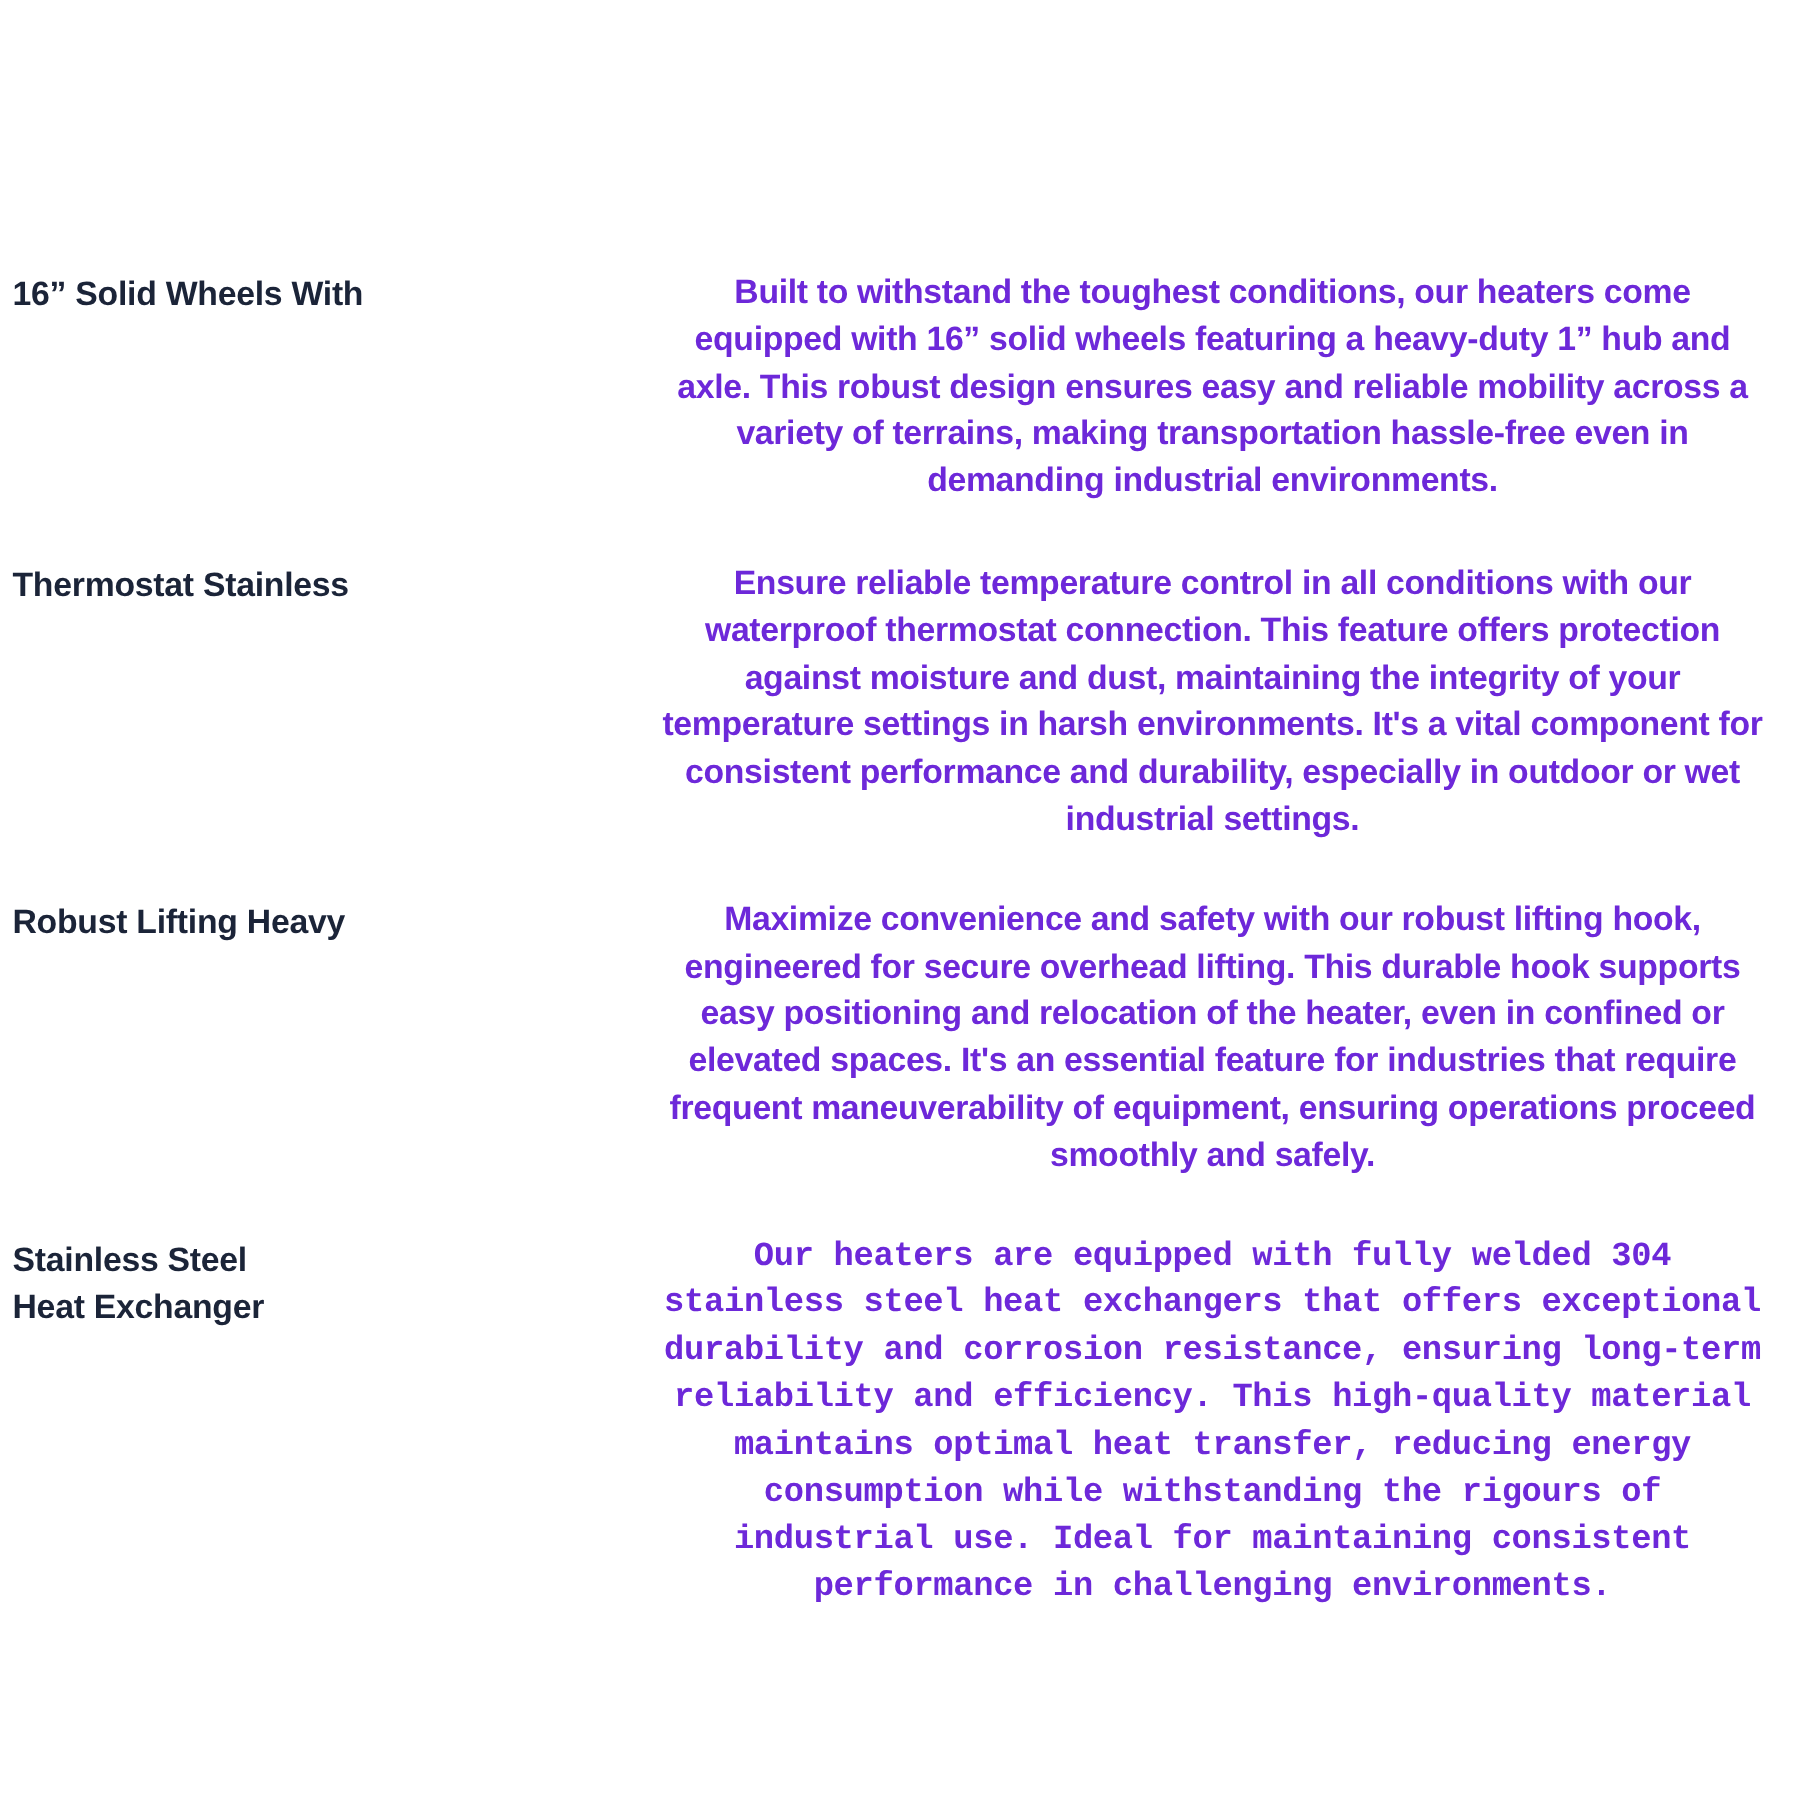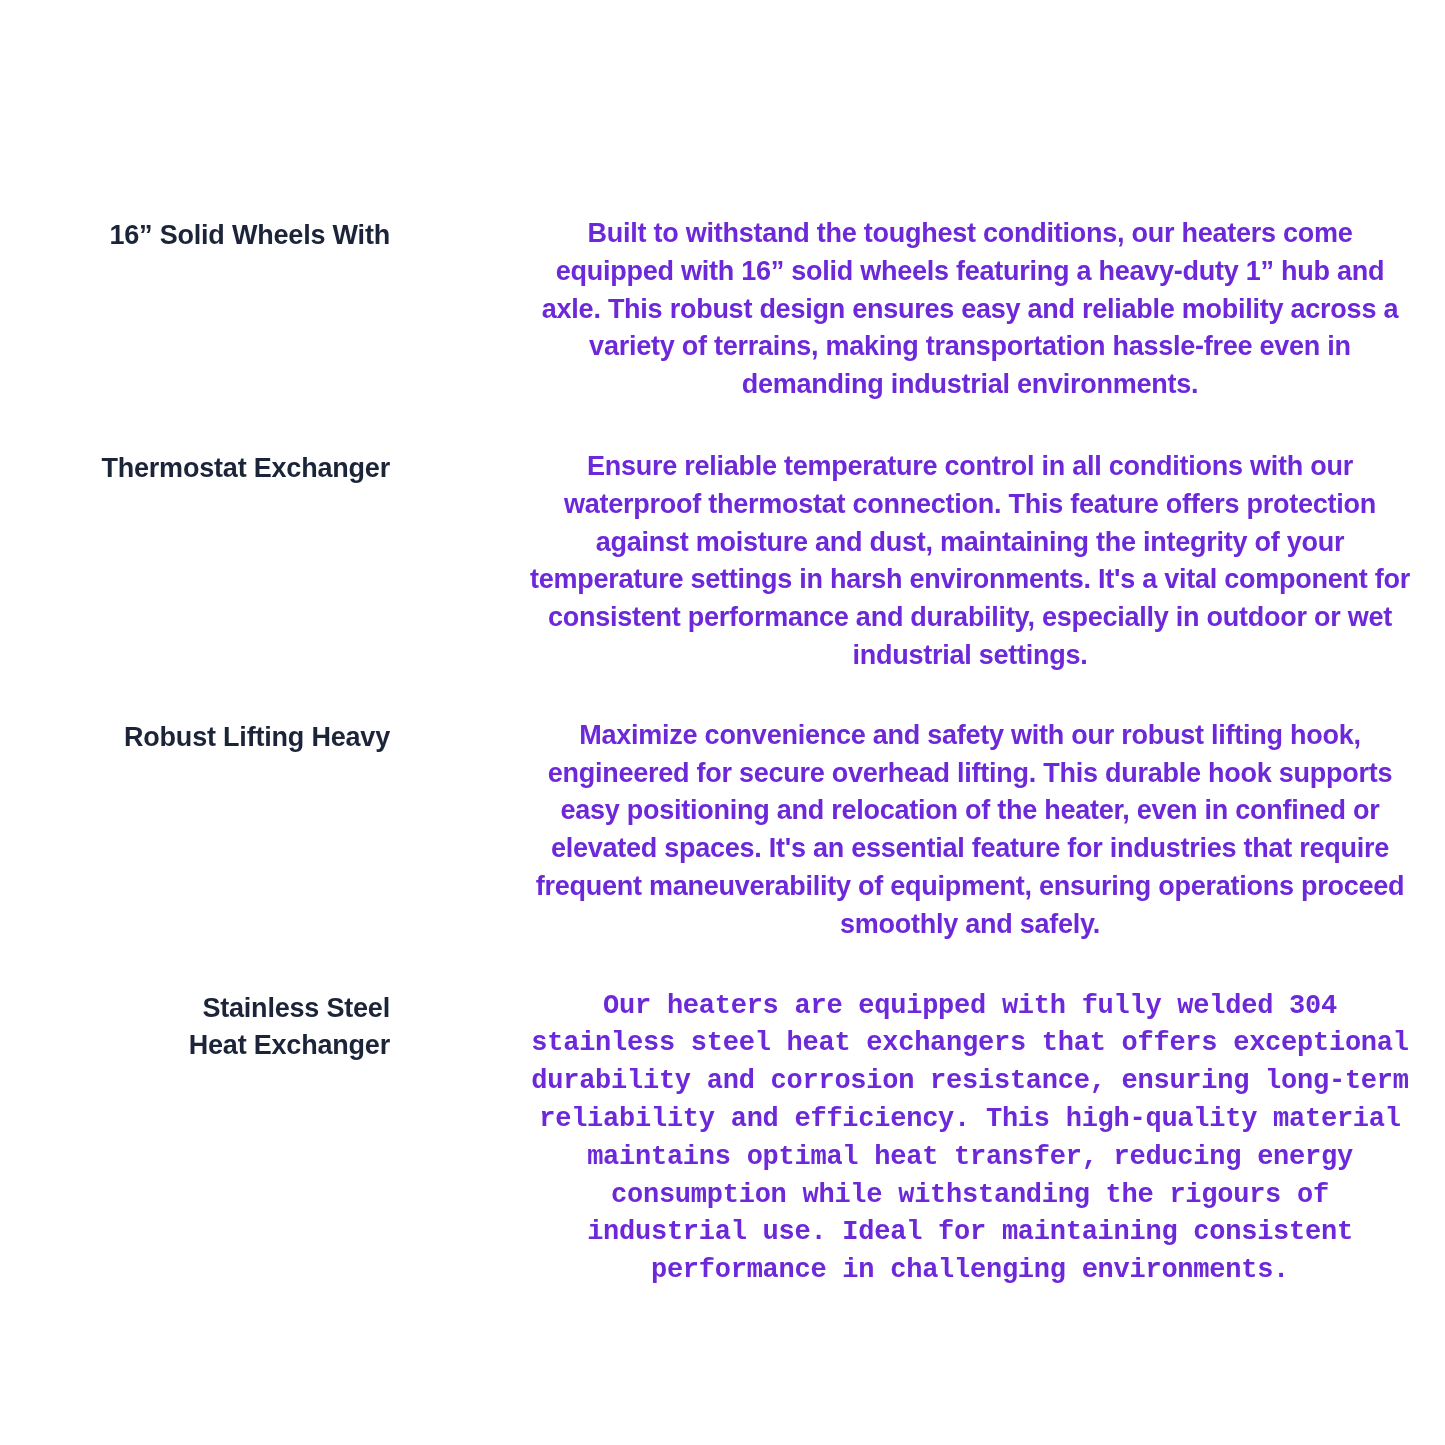--- a/index.html
+++ b/index.html
@@ -22,21 +22,21 @@
     padding: 215px 25px 0 10px;
   }
   .feature-row {
     display: flex;
     align-items: flex-start;
     margin-bottom: 38px;
   }
   .feature-title {
     width: 380px;
     flex: 0 0 380px;
-    text-align: right;
+    text-align: left;
     font-weight: bold;
     font-size: 27px;
     line-height: 1.38;
     letter-spacing: -0.2px;
     color: #1b2438;
     padding-top: 2px;
   }
   .feature-title .line {
     display: block;
     white-space: nowrap;
@@ -71,21 +71,21 @@
   <div class="feature-row row-1">
     <div class="feature-title">
       <span class="line">16” Solid Wheels With</span>
     </div>
     <div class="feature-spacer"></div>
     <div class="feature-desc">Built to withstand the toughest conditions, our heaters come equipped with 16” solid wheels featuring a heavy-duty 1” hub and axle. This robust design ensures easy and reliable mobility across a variety of terrains, making transportation hassle-free even in demanding industrial environments.</div>
   </div>
 
   <div class="feature-row row-2">
     <div class="feature-title">
-      <span class="line">Thermostat Exchanger</span>
+      <span class="line">Thermostat Stainless</span>
     </div>
     <div class="feature-spacer"></div>
     <div class="feature-desc">Ensure reliable temperature control in all conditions with our waterproof thermostat connection. This feature offers protection against moisture and dust, maintaining the integrity of your temperature settings in harsh environments. It's a vital component for consistent performance and durability, especially in outdoor or wet industrial settings.</div>
   </div>
 
   <div class="feature-row row-3">
     <div class="feature-title">
       <span class="line">Robust Lifting Heavy</span>
     </div>
     <div class="feature-spacer"></div>

